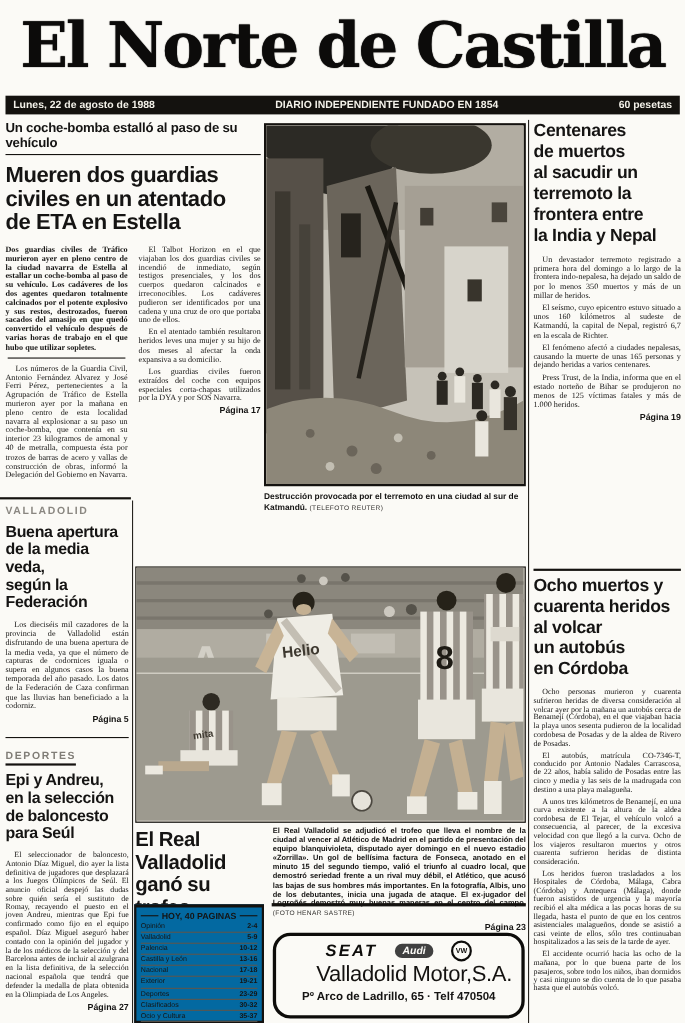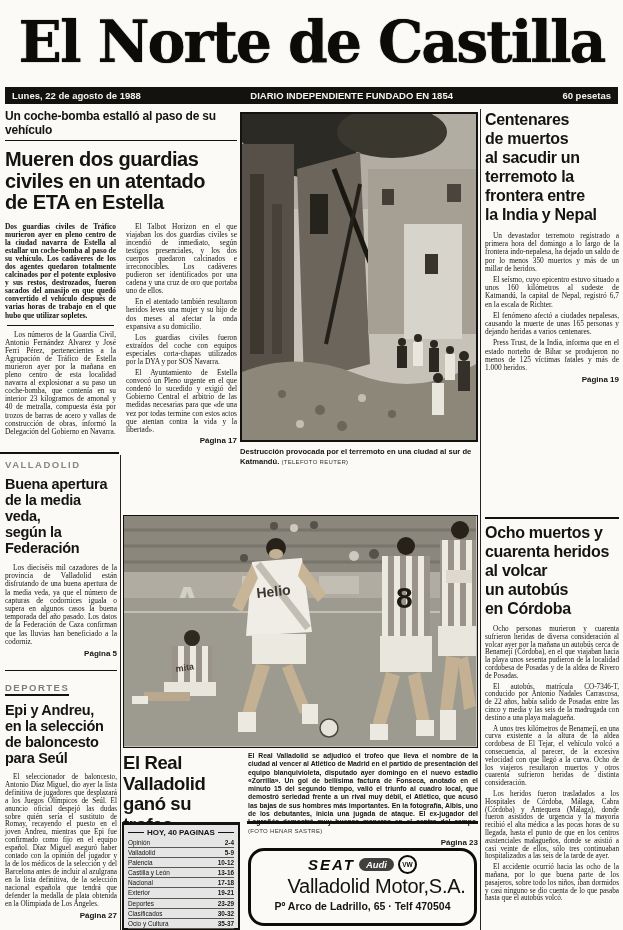--- a/index.html
+++ b/index.html
@@ -47,32 +47,32 @@
   .deportes-story{top:670px;left:5px;width:112px;border-top:1.5px solid #14120f;padding-top:6px;}
   .deportes-story .sbody{font-size:7.2px;line-height:7.9px;}
   
   .football-photo{top:515px;left:123px;width:355px;height:233px;border:1.5px solid #14120f;}
   .fb-headline{top:753px;left:123px;width:117px;text-align:left;font-size:18.5px;line-height:20.5px;
         font-weight:bold;letter-spacing:-0.4px;white-space:pre-line;}
   .fb-caption{top:752px;left:248px;width:230px;font-size:6.8px;line-height:8.3px;font-weight:bold;text-align:justify;}
   .fb-caption .pageref{margin-top:4px;}
   
   .index-box{top:822px;left:122px;width:118px;height:108px;border:2px solid #14120f;border-top-width:3px;
-        box-sizing:border-box;padding:1px 4px;background:#e5e5e5;}
+        box-sizing:border-box;padding:1px 4px;background:#0369a1;}
   .index-title{display:flex;align-items:center;gap:3px;font-size:8px;font-weight:bold;height:12px;white-space:nowrap;}
   .index-title:before,.index-title:after{content:"";flex:1;border-top:1.5px solid #14120f;}
   .index-row{display:flex;justify-content:space-between;align-items:baseline;font-size:6.4px;line-height:9.1px;
         border-bottom:0.5px solid #5a574f;}
   .index-row:last-child{border-bottom:none;}
   .index-pages{font-weight:bold;}
   
   .ad-rule{top:821px;left:247px;width:231px;height:3px;background:#14120f;}
   .ad-box{top:848px;left:248px;width:229px;height:78px;border:3.5px solid #0d0c0a;border-radius:16px;
         box-sizing:border-box;text-align:center;padding-top:3px;background:#fbfaf6;}
-  .brand-row{display:flex;justify-content:center;align-items:center;gap:4px;height:20px;}
+  .brand-row{display:flex;justify-content:center;align-items:center;gap:16px;height:20px;}
   .seat-logo{font-size:15px;font-weight:bold;letter-spacing:2px;font-style:italic;color:#0d0c0a;}
   .audi-logo{background:#404040;color:#fbfaf6;border-radius:9px;padding:1px 7px;font-size:9.5px;
         font-weight:bold;font-style:italic;}
   .vw-logo{width:15px;height:15px;border:2px solid #0d0c0a;border-radius:50%;font-size:6.5px;font-weight:bold;
         display:flex;align-items:center;justify-content:center;color:#0d0c0a;}
   .ad-company{font-size:20px;letter-spacing:-0.3px;color:#141210;margin-top:1px;padding-left:28px;}
   .ad-address{font-size:10.5px;font-weight:bold;margin-top:2px;}
   svg{display:block;}
 </style>
 </head>
@@ -98,21 +98,20 @@
     <div class="story-cols">
       <div class="scol">
         <p class="boldlead">Dos guardias civiles de Tráfico murieron ayer en pleno centro de la ciudad navarra de Estella al estallar un coche-bomba al paso de su vehículo. Los cadáveres de los dos agentes quedaron totalmente calcinados por el potente explosivo y sus restos, destrozados, fueron sacados del amasijo en que quedó convertido el vehículo después de varias horas de trabajo en el que hubo que utilizar sopletes.</p>
         <hr class="coldiv">
         <p class="ind">Los números de la Guardia Civil, Antonio Fernández Alvarez y José Ferri Pérez, pertenecientes a la Agrupación de Tráfico de Estella murieron ayer por la mañana en pleno centro de esta localidad navarra al explosionar a su paso un coche-bomba, que contenía en su interior 23 kilogramos de amonal y 40 de metralla, compuesta ésta por trozos de barras de acero y vallas de construcción de obras, informó la Delegación del Gobierno en Navarra.</p>
       </div>
       <div class="scol">
         <p class="ind">El Talbot Horizon en el que viajaban los dos guardias civiles se incendió de inmediato, según testigos presenciales, y los dos cuerpos quedaron calcinados e irreconocibles. Los cadáveres pudieron ser identificados por una cadena y una cruz de oro que portaba uno de ellos.</p>
         <p class="ind">En el atentado también resultaron heridos leves una mujer y su hijo de dos meses al afectar la onda expansiva a su domicilio.</p>
         <p class="ind">Los guardias civiles fueron extraídos del coche con equipos especiales corta-chapas utilizados por la DYA y por SOS Navarra.</p>
-        <p class="ind">El Ayuntamiento de Estella convocó un Pleno urgente en el que condenó lo sucedido y exigió del Gobierno Central el arbitrio de las medidas necesarias para que «de una vez por todas termine con estos actos que atentan contra la vida y la libertad».</p>
         <div class="pageref">Página 17</div>
       </div>
     </div>
   </div>
 
   <div class="abs photo-frame quake-photo">
     <svg width="234" height="326" viewBox="0 0 234 326">
       <rect width="234" height="326" fill="#c6c2b8"></rect>
       <rect width="234" height="95" fill="#b2ada2"></rect>
       <path d="M0,0 L120,0 C130,25 110,55 80,62 C45,70 15,45 0,28 Z" fill="#2c2a25"></path>

